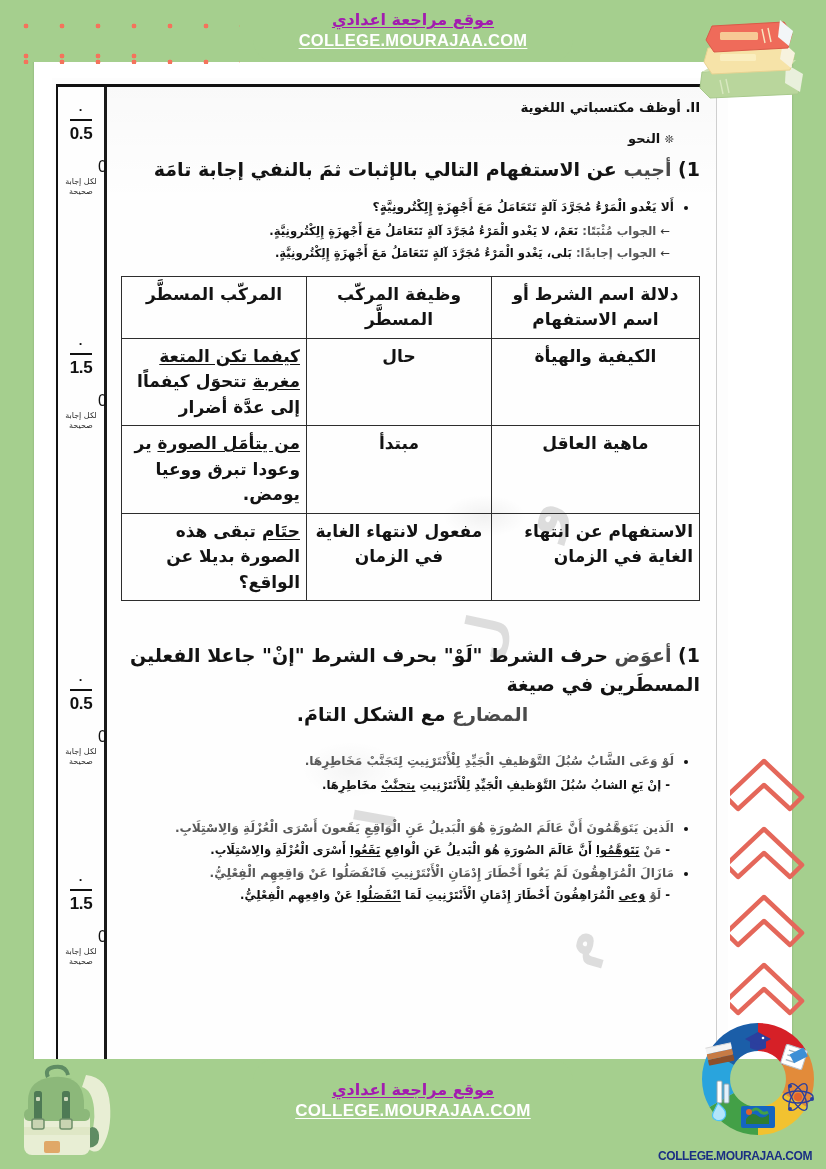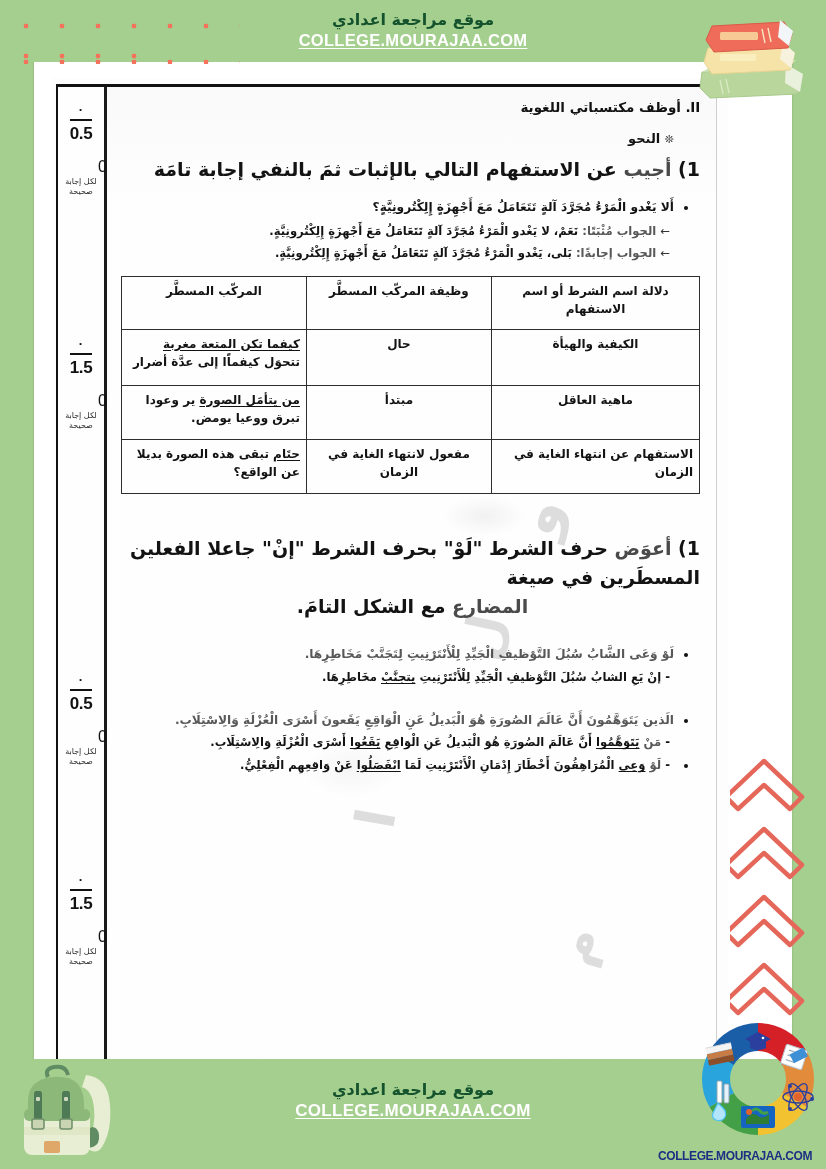--- a/index.html
+++ b/index.html
@@ -22,22 +22,22 @@
   .header{
     position:absolute;left:0;top:0;width:826px;height:62px;z-index:3;
     background:#a5cf8e;
   }
   .header-tab{
     position:absolute;left:253px;top:0;width:320px;height:62px;
     background:#a5cf8e;border-radius:0 0 22px 22px;
     display:flex;flex-direction:column;align-items:center;justify-content:center;
   }
   .site-ar{
-    color:#14532d;font-size:16px;font-weight:bold;line-height:1.25;
-    text-underline-offset:2px;direction:rtl;
+    color:#a21caf;font-size:16px;font-weight:bold;line-height:1.25;
+    text-decoration:underline;text-underline-offset:2px;direction:rtl;
     font-family:"DejaVu Sans",sans-serif;
   }
   .site-url{
     color:#ffffff;font-size:16.5px;font-weight:bold;letter-spacing:.3px;
     line-height:1.3;text-decoration:underline;text-underline-offset:2px;
     font-family:"Liberation Sans",sans-serif;
   }
 
   
   .books{position:absolute;right:16px;top:4px;width:120px;height:98px;z-index:6;}
@@ -133,21 +133,21 @@
   .dim{color:#585858;filter:blur(.4px);font-weight:bold;}
   .u{text-decoration:underline;text-underline-offset:2px;}
 
   
   table.grid{
     width:100%;border-collapse:collapse;margin:12px 0 0 0;
     direction:rtl;table-layout:fixed;
   }
   table.grid th, table.grid td{
     border:1px solid #2d2d2d;padding:5px 6px;vertical-align:top;
-    font-size:12px;line-height:1.5;font-weight:bold;
+    font-size:17px;line-height:1.5;font-weight:bold;
   }
   table.grid th{text-align:center;font-weight:bold;height:42px;}
   table.grid col.c1{width:36%;}
   table.grid col.c2{width:32%;}
   table.grid col.c3{width:32%;}
   td.cmid{text-align:center;vertical-align:middle;}
   td.cright{text-align:right;}
   .r1{height:56px;}
   .r2{height:54px;}
   .r3{height:54px;}
@@ -371,20 +371,21 @@
         <div class="ans">
           <span>-</span>
           <span class="dim">مَنْ</span>
           <span class="u">يَتَوَهَّمُوا</span>
           <span>أَنَّ عَالَمَ الصُورَةِ هُوَ الْبَديلُ عَنِ الْوَاقِعِ</span>
           <span class="u">يَقَعُوا</span>
           <span>أَسْرَى الْعُزْلَةِ وَالِاسْتِلَابِ.</span>
         </div>
       </li>
       <li>
+        <span class="dim">مَازَالَ الْمُرَاهِقُونَ لَمْ يَعُوا أَخْطَارَ إِدْمَانِ الْأَنْتَرْنِيتِ فَانْفَصَلُوا عَنْ وَاقِعِهِم الْفِعْلِيُّ.</span>
         <div class="ans">
           <span>-</span>
           <span class="dim">لَوْ</span>
           <span class="u">وَعِى</span>
           <span>الْمُرَاهِقُونَ أَخْطَارَ إِدْمَانِ الْأَنْتَرْنِيتِ لَمَا</span>
           <span class="u">انْفَصَلُوا</span>
           <span>عَنْ وَاقِعِهِم الْفِعْلِيُّ.</span>
         </div>
       </li>
     </ul>

